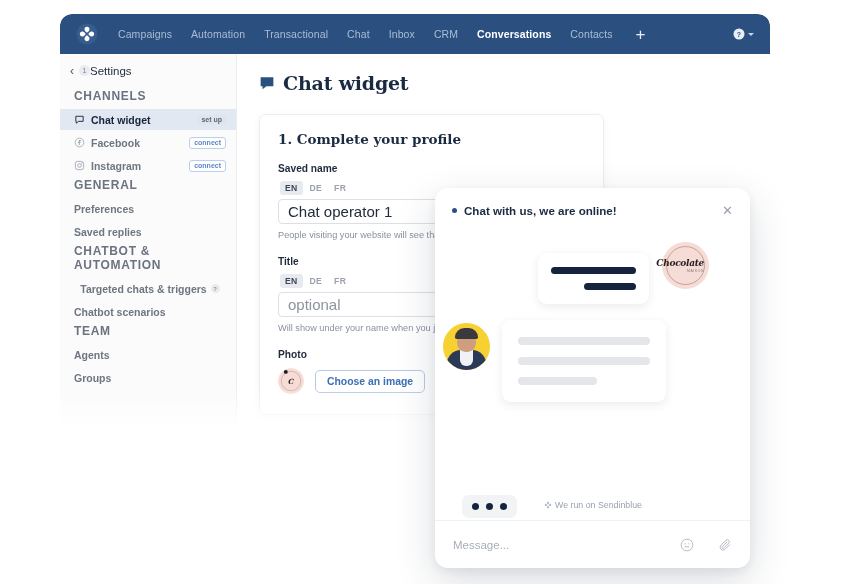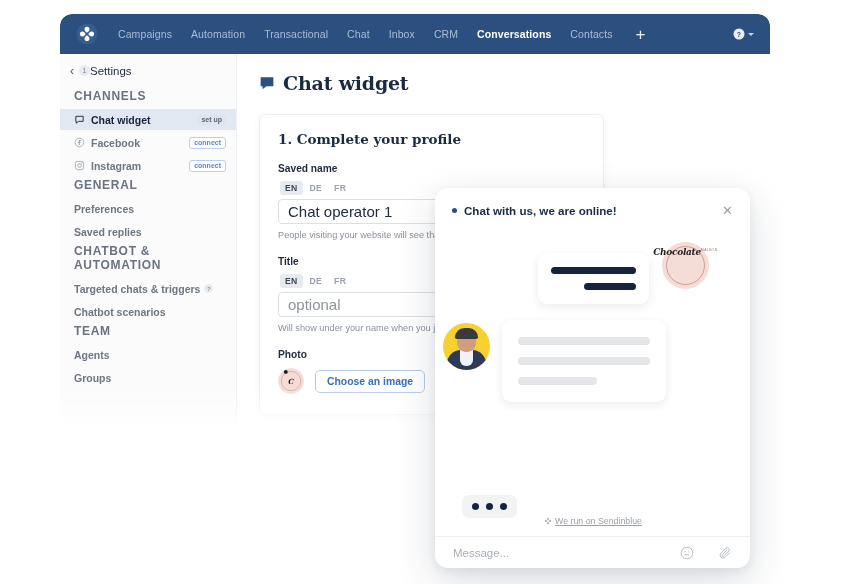--- a/index.html
+++ b/index.html
@@ -68,21 +68,21 @@
     font-size: 10.5px; color: #6e7681; cursor: pointer; margin-bottom: 2px; font-weight: bold;
   }
   .sb-item.selected { background: #e2e8f1; color: #16233b; font-weight: bold; }
   .sb-ico { width: 11px; height: 11px; margin-right: 6px; flex: 0 0 auto; }
   .sb-label { flex: 1; white-space: nowrap; }
   .sb-badge {
     font-size: 7px; padding: 1.5px 4px; border-radius: 3px; white-space: nowrap;
   }
   .sb-badge.setup { background: #dfe5ee; color: #5b6676; }
   .sb-badge.connect { border: 1px solid #b9cfeb; color: #5b87c6; background: #fff; }
-  .sb-item.plain { padding-left: 14px; font-size: 10.5px; }
+  .sb-item.plain { padding-left: 14px; font-size: 10.5px; justify-content: center; }
   .info-dot {
     display:inline-flex; align-items:center;justify-content:center;
     width:9px;height:9px;border-radius:50%;background:#e9ebef;color:#8b93a0;
     font-size:6px; margin-left:4px;
   }
 
   
   #main { flex: 1; padding: 18px 0 0 22px; position: relative; }
   #page-title-row { display: flex; align-items: center; gap: 8px; }
   #title-bubble { width: 16px; height: 14px; }
@@ -140,22 +140,22 @@
   .line-dark { height: 7px; border-radius: 4px; background: #16233f; }
   .line-dark.l2 { margin-top: 9px; margin-left: 33px; }
 
   #chocolate-logo {
     position: absolute; left: 227px; top: 9px; width: 47px; height: 47px;
     border-radius: 50%; background: #f6dcd7;
     display:flex;align-items:center;justify-content:center;
   }
   #choco-inner {
     width: 39px; height: 39px; border-radius: 50%;
-    border: 1.2px solid #c8a093; display: flex; flex-direction:row;
-    align-items: flex-start; justify-content: center;
+    border: 1.2px solid #c8a093; display: flex; flex-direction:column;
+    align-items: flex-end; justify-content: center;
   }
   #choco-word { font-family: "DejaVu Serif", serif; font-style: italic; font-weight: bold; font-size: 9px; color: #241f1d; letter-spacing:-.3px;}
   #choco-sub { font-size: 3.4px; color: #8d7a72; letter-spacing: .6px; margin-top:1px; }
 
   #agent-avatar {
     position: absolute; left: 8px; top: 90px; width: 47px; height: 47px;
     border-radius: 50%; background: #f7d131; overflow: hidden;
   }
   .avatar-head { position:absolute; left:14px; top:8px; width:19px; height:21px; border-radius:50% 50% 45% 45%; background:#cf9e7e; }
   .avatar-hair { position:absolute; left:12px; top:5px; width:23px; height:11px; border-radius:11px 11px 2px 2px; background:#3a3a3e; }
@@ -173,25 +173,25 @@
 
   #typing-bubble {
     position: absolute; left: 27px; top: 262px;
     background: #f2f3f5; border-radius: 7px; padding: 8px 10px;
     display: flex; gap: 7px; align-items: center;
   }
   .typing-dot { width: 7px; height: 7px; border-radius: 50%; background: #16233f; }
 
   #cw-branding {
     display: flex; align-items: center; justify-content: center; gap: 2px;
-    font-size: 8.8px; color: #9aa1ac; padding-bottom: 10px; flex:0 0 auto;text-decoration:underline;
+    font-size: 8.8px; color: #9aa1ac; padding-bottom: 10px; flex:0 0 auto;
   }
   #brand-mini { width: 10px; height: 10px; }
   #cw-input-bar {
-    border-top: 1px solid #eef0f2; height: 32px; display: flex; align-items: center;
+    border-top: 1px solid #eef0f2; height: 48px; display: flex; align-items: center;
     padding: 0 18px; gap: 24px; flex:0 0 auto;
   }
   #cw-input-placeholder { flex: 1; font-size: 11.5px; color: #a8aeb7; }
   .cw-input-icon { width: 14px; height: 14px; cursor: pointer; }
 </style>
 </head>
 <body>
 
 <div id="stage">
 

